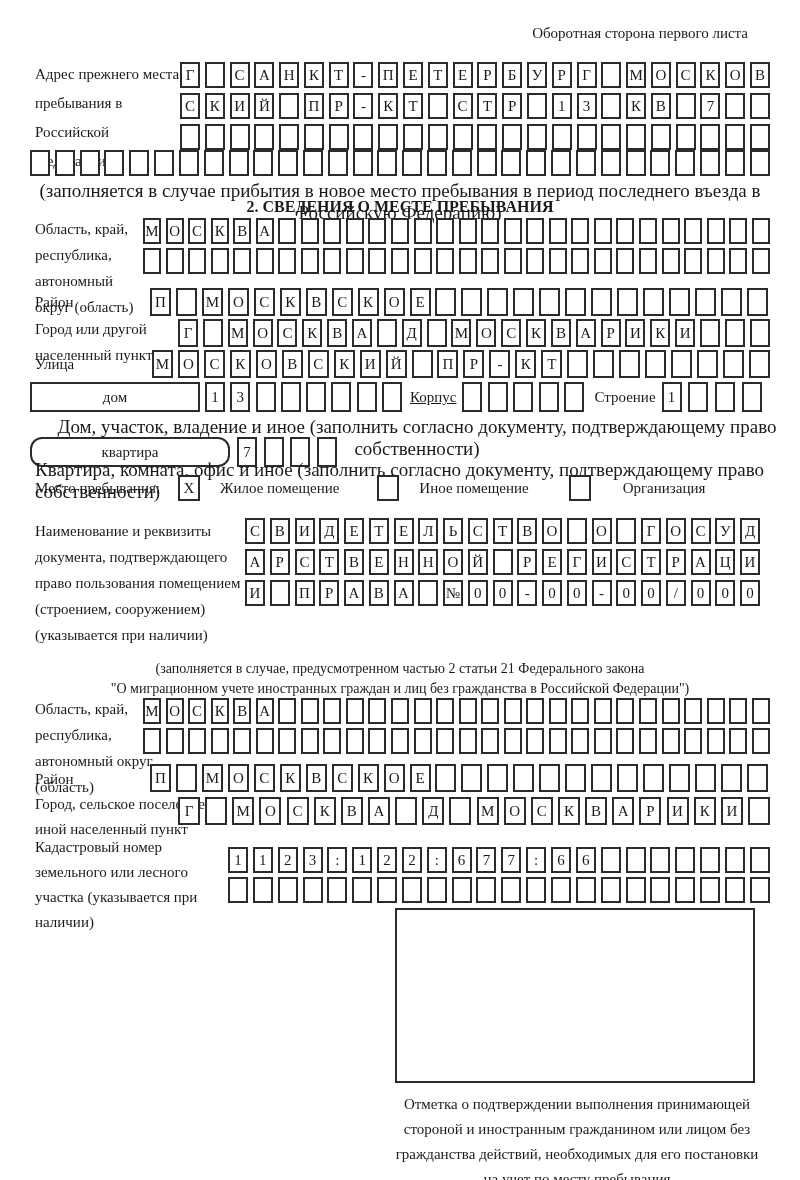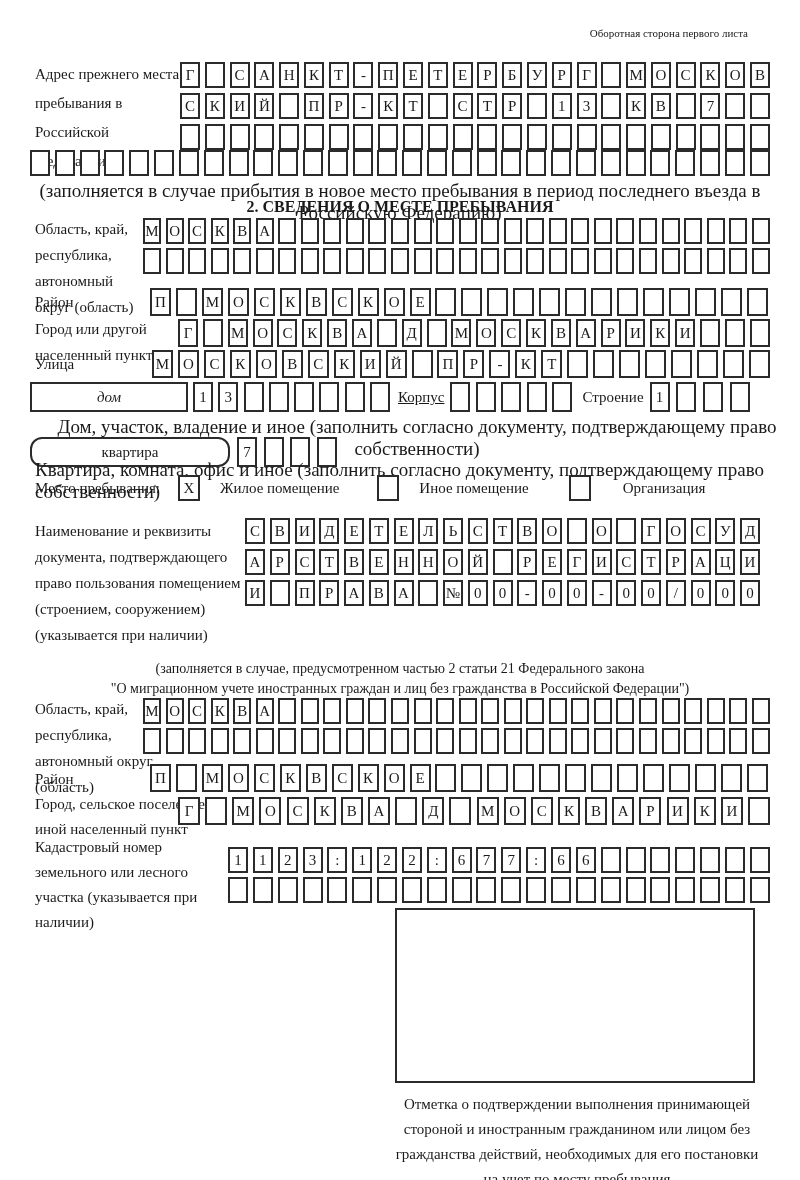--- a/index.html
+++ b/index.html
@@ -32,21 +32,21 @@
   }
   .inlineflex{display:flex;align-items:center;}
   .grp{display:flex;justify-content:space-between;}
   .bigbox{box-sizing:border-box;border:2px solid #2b2b2b;background:#fff;}
 </style>
 </head>
 <body>
 
 <div id="page">
 
-  <div class="abs lbl" style="top:20px;right:52px;font-size:11px;">Оборотная сторона первого листа</div>
+  <div class="abs lbl" style="top:20px;right:52px;font-size:15px;">Оборотная сторона первого листа</div>
 
   <div class="abs lbl" style="left:35px;top:60px;width:145px;line-height:29px;">Адрес прежнего места пребывания в Российской Федерации</div>
   <div class="row" style="left:180px;top:62px;width:590px;--cw:20px;">
       <span class="cell">Г</span>
       <span class="cell"></span>
       <span class="cell">С</span>
       <span class="cell">А</span>
       <span class="cell">Н</span>
       <span class="cell">К</span>
       <span class="cell">Т</span>
@@ -296,21 +296,21 @@
       <span class="cell"></span>
       <span class="cell"></span>
       <span class="cell"></span>
       <span class="cell"></span>
       <span class="cell"></span>
       <span class="cell"></span>
       <span class="cell"></span>
     </div>
 
   <div class="abs inlineflex" style="left:30px;top:382px;width:738px;">
-    <div class="labelbox" style="width:158px;font-style:italic;">дом</div>
+    <div class="labelbox" style="width:170px;">дом</div>
     <div class="grp h30" style="width:197px;margin-left:5px;--cw:20px;">
         <span class="cell">1</span>
         <span class="cell">3</span>
         <span class="cell"></span>
         <span class="cell"></span>
         <span class="cell"></span>
         <span class="cell"></span>
         <span class="cell"></span>
         <span class="cell"></span>
       </div>

